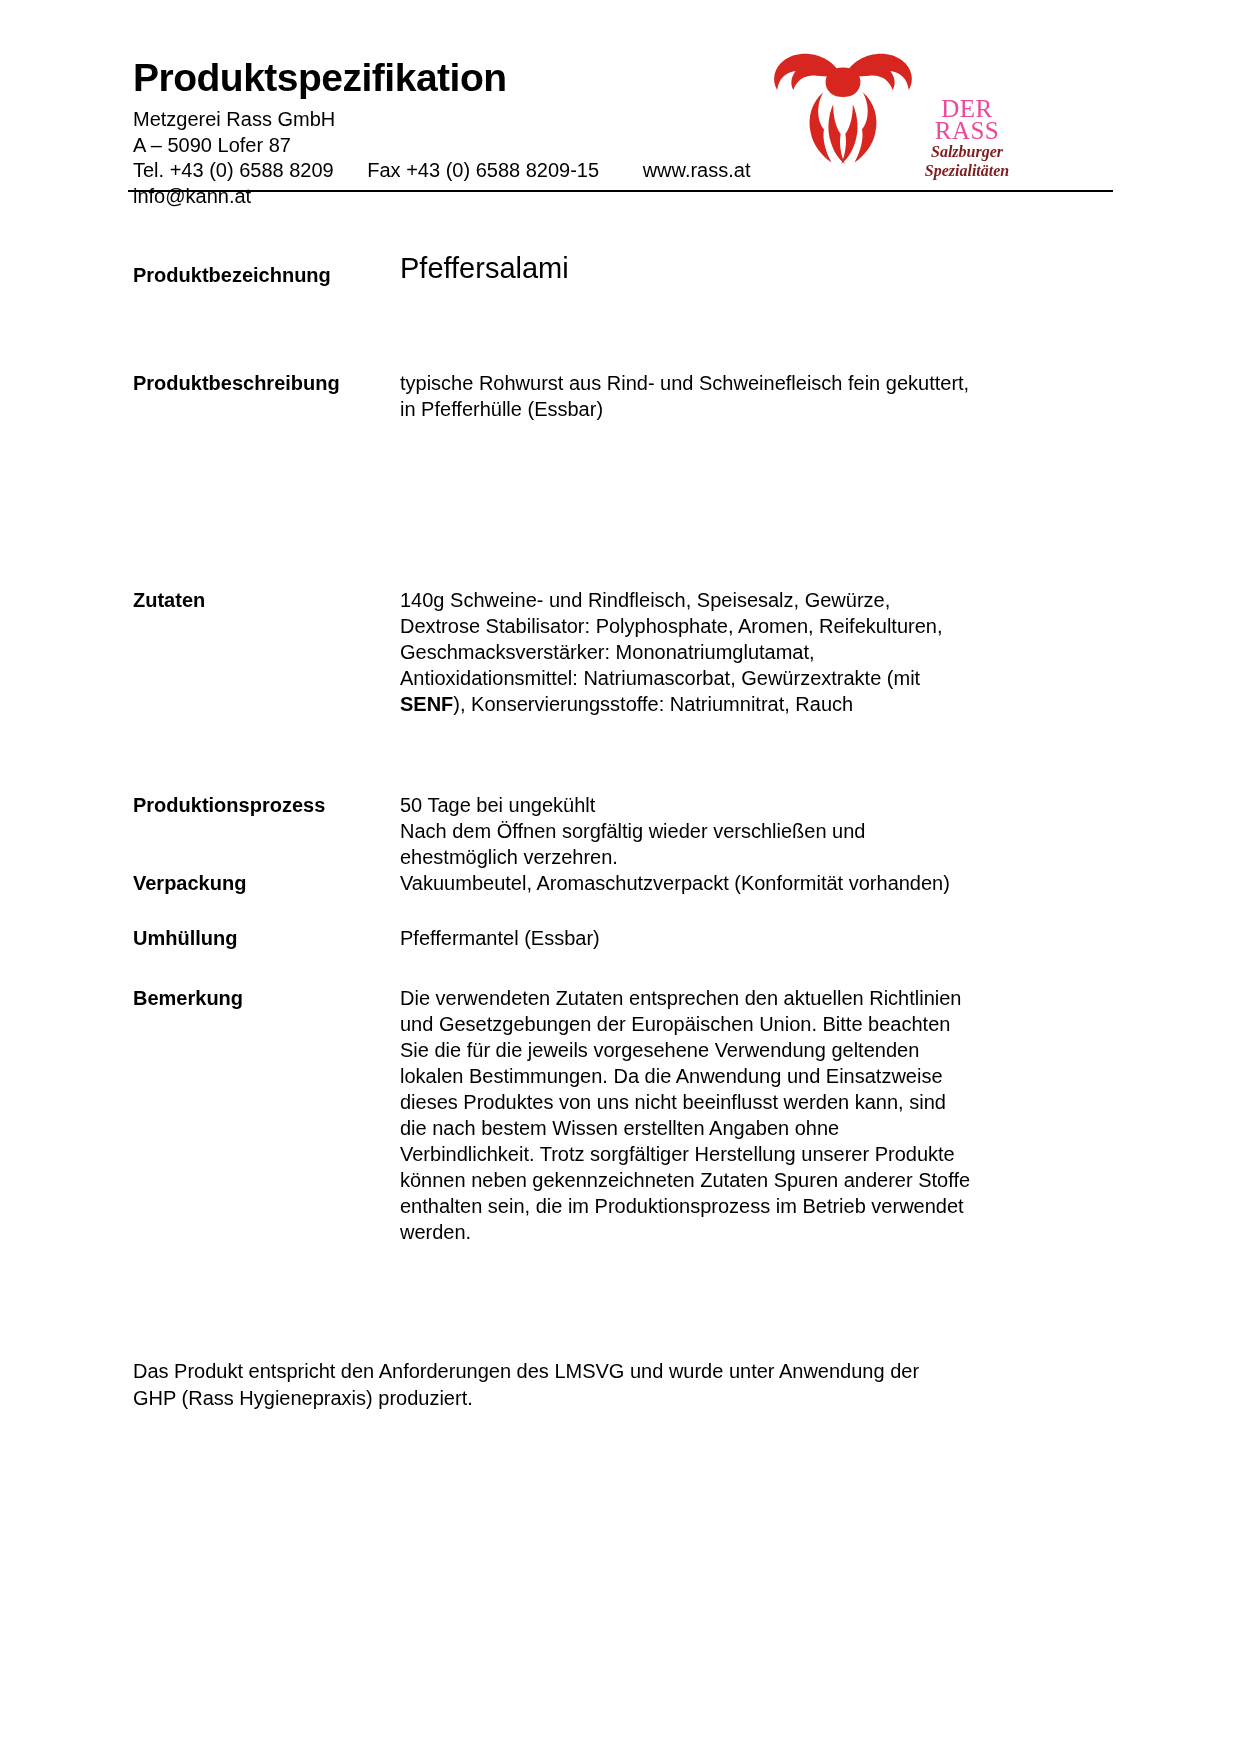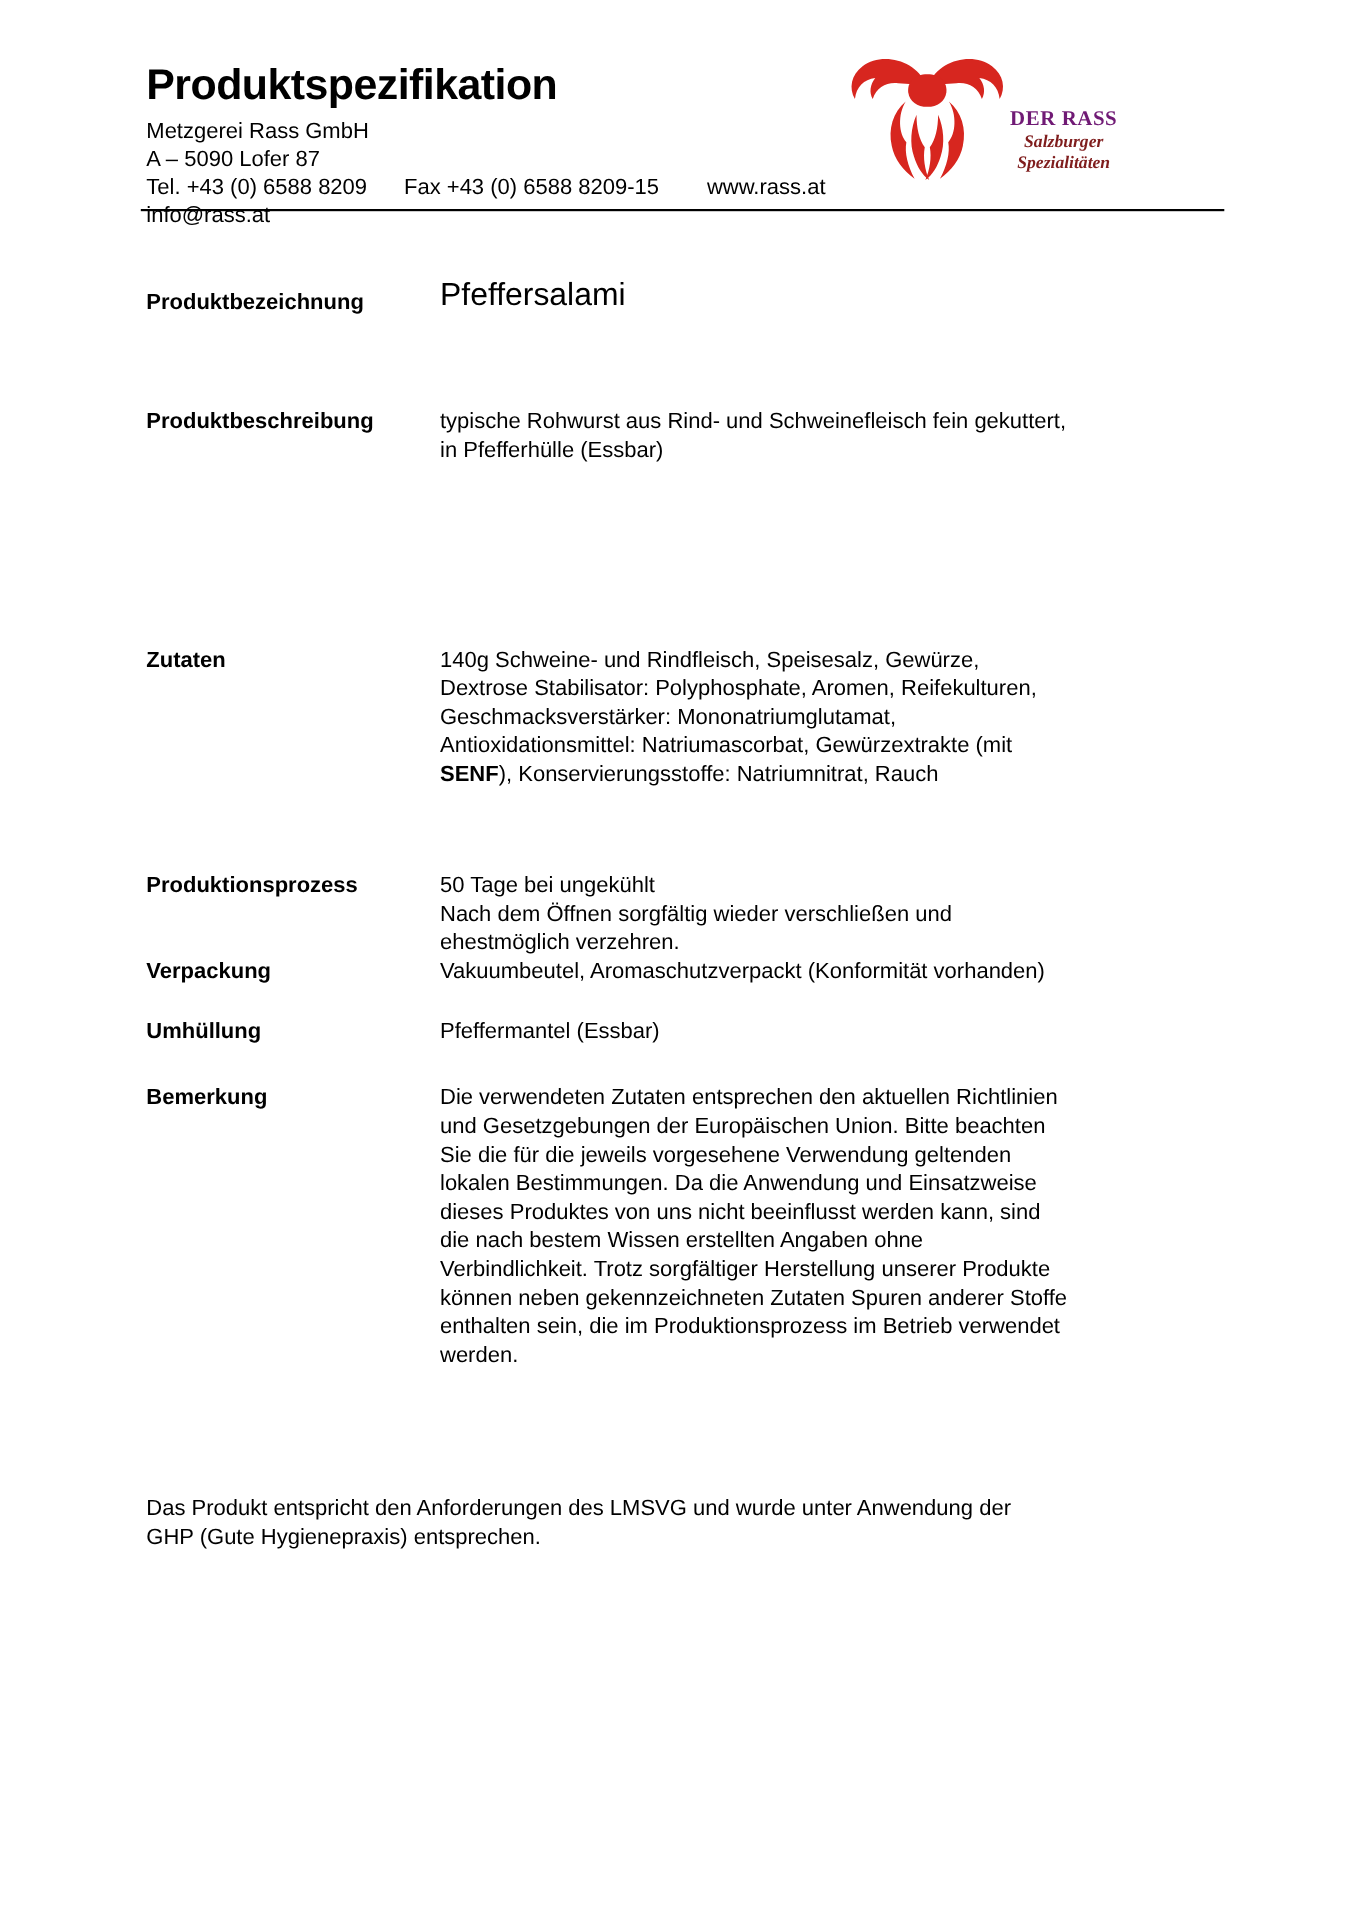--- a/index.html
+++ b/index.html
@@ -15,21 +15,21 @@
   .contact-line span { display:inline-block; }
   .contact-tel { margin-right:28px; }
   .contact-fax { margin-right:38px; }
   .contact-web { margin-right:28px; }
   .header-rule { position:absolute; left:128px; top:190px; width:985px; height:2px; background:#000; }
   
   .logo { position:absolute; left:768px; top:46px; width:270px; height:130px; }
   .logo-bull { position:absolute; left:0; top:0; }
   .logo-text { position:absolute; left:138px; top:52px; width:122px; text-align:center;
                font-family:"Liberation Serif", serif; }
-  .logo-brand { font-size:19px; font-weight:bold; color:#701a75; letter-spacing:0.5px; line-height:22px; }
+  .logo-brand { font-size:25px; font-weight:normal; color:#ec4899; letter-spacing:0.5px; line-height:22px; }
   .logo-sub { font-size:16px; font-weight:bold; font-style:italic; color:#7f1d1d; line-height:19px; }
   
   .content { position:absolute; left:133px; top:192px; width:1010px; }
   .row { display:grid; grid-template-columns:267px 1fr; align-items:start; }
   .label { font-weight:bold; font-size:20px; line-height:26px; }
   .value { font-size:20px; line-height:26px; white-space:pre-line; }
   .value-large { font-size:29px; line-height:36px; white-space:pre-line; }
   .allergen { font-weight:bold; }
   .row-produktbezeichnung { margin-top:58px; }
   .row-produktbezeichnung .label { padding-top:12px; }
@@ -48,21 +48,21 @@
 
   <div class="header">
     <h1 class="doc-title">Produktspezifikation</h1>
     <div class="header-lines">
       <div class="header-line">Metzgerei Rass GmbH</div>
       <div class="header-line">A – 5090 Lofer 87</div>
       <div class="header-line contact-line">
         <span class="contact-tel">Tel. +43 (0) 6588 8209</span>
         <span class="contact-fax">Fax +43 (0) 6588 8209-15</span>
         <span class="contact-web">www.rass.at</span>
-        <span class="contact-mail">info@rass.at</span>
+        <span class="contact-mail">info@kann.at</span>
       </div>
     </div>
   </div>
   <div class="header-rule"></div>
 
   <div class="logo">
     <svg class="logo-bull" width="150" height="126" viewBox="0 0 260 212" preserveAspectRatio="none">
 
       <path fill="#d7261f" d="M128,52 C112,14 58,2 28,24 C10,37 6,58 16,74 C18,56 30,44 48,42 C40,52 38,64 44,74 C50,56 66,48 84,50 C100,51 116,52 128,52 Z"></path>
 
@@ -132,16 +132,16 @@
 lokalen Bestimmungen. Da die Anwendung und Einsatzweise
 dieses Produktes von uns nicht beeinflusst werden kann, sind
 die nach bestem Wissen erstellten Angaben ohne
 Verbindlichkeit. Trotz sorgfältiger Herstellung unserer Produkte
 können neben gekennzeichneten Zutaten Spuren anderer Stoffe
 enthalten sein, die im Produktionsprozess im Betrieb verwendet
 werden.</div>
     </div>
 
     <div class="footer-par">Das Produkt entspricht den Anforderungen des LMSVG und wurde unter Anwendung der
-GHP (Gute Hygienepraxis) entsprechen.</div>
+GHP (Rass Hygienepraxis) produziert.</div>
 
   </div>
 </div>
 
 </body></html>

